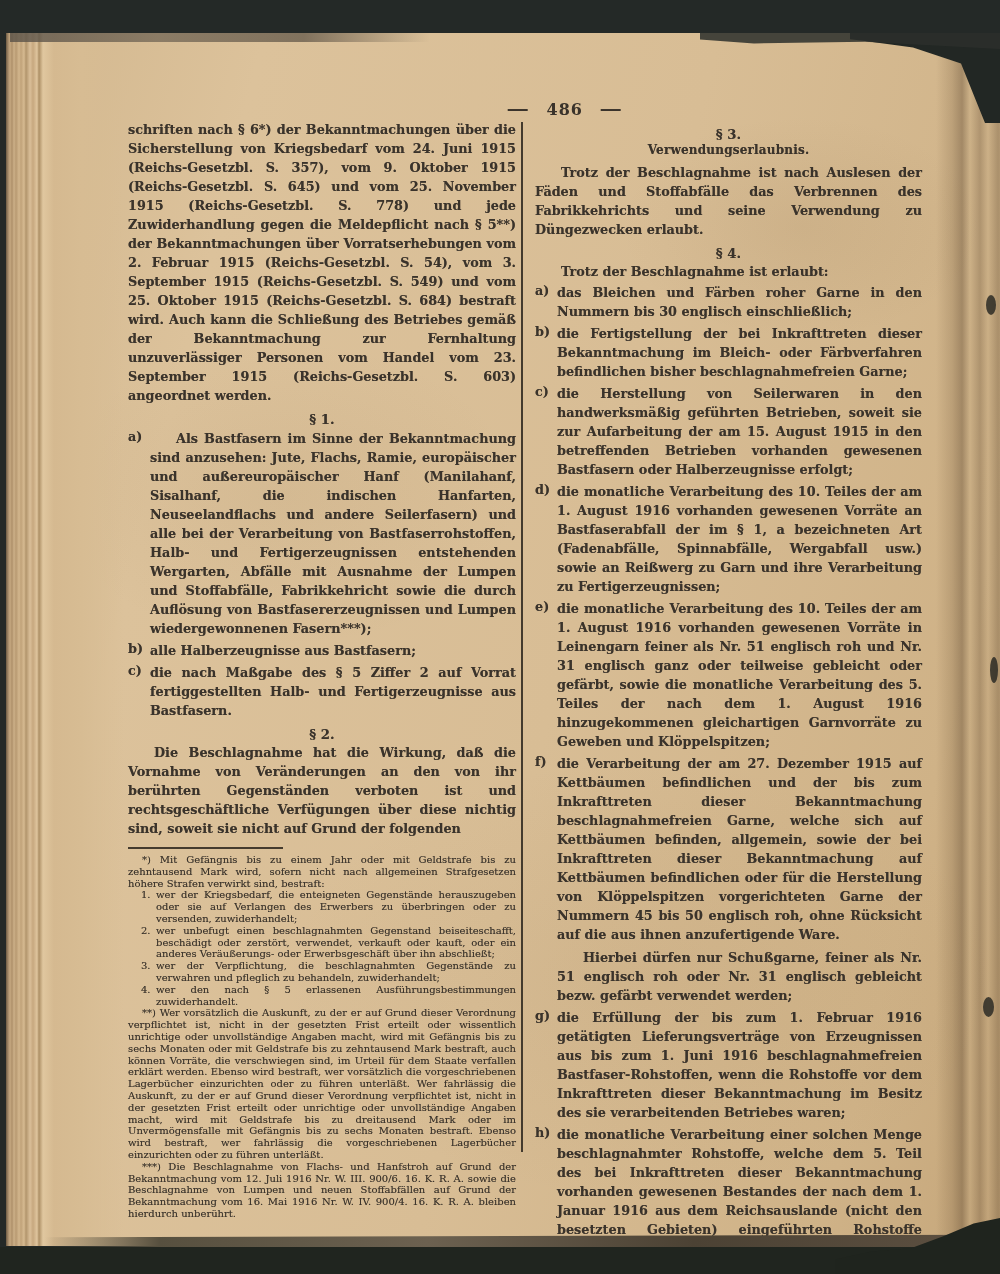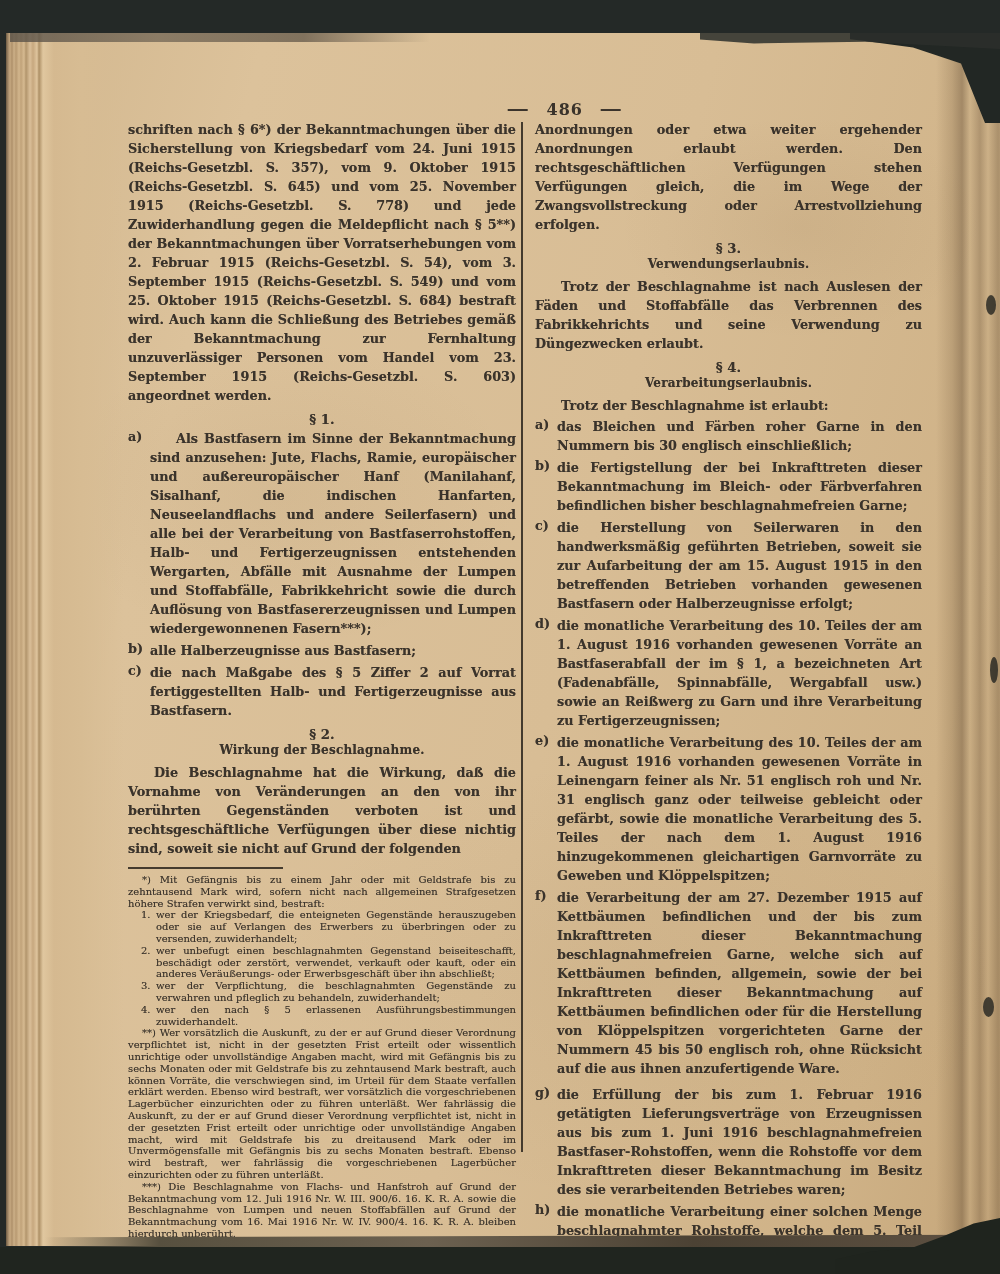--- a/index.html
+++ b/index.html
@@ -108,21 +108,20 @@
         </div>
     </div>
     <div class="item">
       <span class="lab">c)</span>
       <div class="ibody">
           <p class="t">die nach Maßgabe des § 5 Ziffer 2 auf Vorrat fertiggestellten Halb- und Fertigerzeugnisse aus Bastfasern.</p>
         </div>
     </div>
 
     <div class="secnum">§ 2.</div>
-    <div class="sectitle">Wirkung der Beschlagnahme.</div>
     <p class="t ind">Die Beschlagnahme hat die Wirkung, daß die Vornahme von Veränderungen an den von ihr berührten Gegenständen verboten ist und rechtsgeschäftliche Verfügungen über diese nichtig sind, soweit sie nicht auf Grund der folgenden</p>
 
     <hr class="fnrule">
     <div class="fn">
       <p class="fp">*) Mit Gefängnis bis zu einem Jahr oder mit Geldstrafe bis zu zehntausend Mark wird, sofern nicht nach allgemeinen Strafgesetzen höhere Strafen verwirkt sind, bestraft:</p>
       <div class="fn-item">
         <span class="num">1.</span>
         <p class="fbody">wer der Kriegsbedarf, die enteigneten Gegenstände herauszugeben oder sie auf Verlangen des Erwerbers zu überbringen oder zu versenden, zuwiderhandelt;</p>
       </div>
       <div class="fn-item">
@@ -136,28 +135,26 @@
       <div class="fn-item">
         <span class="num">4.</span>
         <p class="fbody">wer den nach § 5 erlassenen Ausführungsbestimmungen zuwiderhandelt.</p>
       </div>
       <p class="fp">**) Wer vorsätzlich die Auskunft, zu der er auf Grund dieser Verordnung verpflichtet ist, nicht in der gesetzten Frist erteilt oder wissentlich unrichtige oder unvollständige Angaben macht, wird mit Gefängnis bis zu sechs Monaten oder mit Geldstrafe bis zu zehntausend Mark bestraft, auch können Vorräte, die verschwiegen sind, im Urteil für dem Staate verfallen erklärt werden. Ebenso wird bestraft, wer vorsätzlich die vorgeschriebenen Lagerbücher einzurichten oder zu führen unterläßt. Wer fahrlässig die Auskunft, zu der er auf Grund dieser Verordnung verpflichtet ist, nicht in der gesetzten Frist erteilt oder unrichtige oder unvollständige Angaben macht, wird mit Geldstrafe bis zu dreitausend Mark oder im Unvermögensfalle mit Gefängnis bis zu sechs Monaten bestraft. Ebenso wird bestraft, wer fahrlässig die vorgeschriebenen Lagerbücher einzurichten oder zu führen unterläßt.</p>
       <p class="fp">***) Die Beschlagnahme von Flachs- und Hanfstroh auf Grund der Bekanntmachung vom 12. Juli 1916 Nr. W. III. 900/6. 16. K. R. A. sowie die Beschlagnahme von Lumpen und neuen Stoffabfällen auf Grund der Bekanntmachung vom 16. Mai 1916 Nr. W. IV. 900/4. 16. K. R. A. bleiben hierdurch unberührt.</p>
     </div>
   </div>
 
   <div class="col right">
-    <p class="t">Anordnungen oder etwa weiter ergehender Anordnungen erlaubt werden. Den rechtsgeschäftlichen Verfügungen stehen Verfügungen gleich, die im Wege der Zwangsvollstreckung oder Arrestvollziehung erfolgen.</p>
 
     <div class="secnum">§ 3.</div>
     <div class="sectitle">Verwendungserlaubnis.</div>
     <p class="t ind">Trotz der Beschlagnahme ist nach Auslesen der Fäden und Stoffabfälle das Verbrennen des Fabrikkehrichts und seine Verwendung zu Düngezwecken erlaubt.</p>
 
     <div class="secnum">§ 4.</div>
-    <div class="sectitle">Verarbeitungserlaubnis.</div>
     <p class="t ind">Trotz der Beschlagnahme ist erlaubt:</p>
 
     <div class="item">
       <span class="lab">a)</span>
       <div class="ibody">
           <p class="t">das Bleichen und Färben roher Garne in den Nummern bis 30 englisch einschließlich;</p>
         </div>
     </div>
     <div class="item">
       <span class="lab">b)</span>
@@ -181,20 +178,21 @@
       <span class="lab">e)</span>
       <div class="ibody">
           <p class="t">die monatliche Verarbeitung des 10. Teiles der am 1. August 1916 vorhanden gewesenen Vorräte in Leinengarn feiner als Nr. 51 englisch roh und Nr. 31 englisch ganz oder teilweise gebleicht oder gefärbt, sowie die monatliche Verarbeitung des 5. Teiles der nach dem 1. August 1916 hinzugekommenen gleichartigen Garnvorräte zu Geweben und Klöppelspitzen;</p>
         </div>
     </div>
     <div class="item">
       <span class="lab">f)</span>
       <div class="ibody">
         <p class="t">die Verarbeitung der am 27. Dezember 1915 auf Kettbäumen befindlichen und der bis zum Inkrafttreten dieser Bekanntmachung beschlagnahmefreien Garne, welche sich auf Kettbäumen befinden, allgemein, sowie der bei Inkrafttreten dieser Bekanntmachung auf Kettbäumen befindlichen oder für die Herstellung von Klöppelspitzen vorgerichteten Garne der Nummern 45 bis 50 englisch roh, ohne Rücksicht auf die aus ihnen anzufertigende Ware.</p>
         <div class="gap4"></div>
+        <p class="t ind2">Hierbei dürfen nur Schußgarne, feiner als Nr. 51 englisch roh oder Nr. 31 englisch gebleicht bezw. gefärbt verwendet werden;</p>
       </div>
     </div>
     <div class="item">
       <span class="lab">g)</span>
       <div class="ibody">
           <p class="t">die Erfüllung der bis zum 1. Februar 1916 getätigten Lieferungsverträge von Erzeugnissen aus bis zum 1. Juni 1916 beschlagnahmefreien Bastfaser-Rohstoffen, wenn die Rohstoffe vor dem Inkrafttreten dieser Bekanntmachung im Besitz des sie verarbeitenden Betriebes waren;</p>
         </div>
     </div>
     <div class="item">
       <span class="lab">h)</span>

